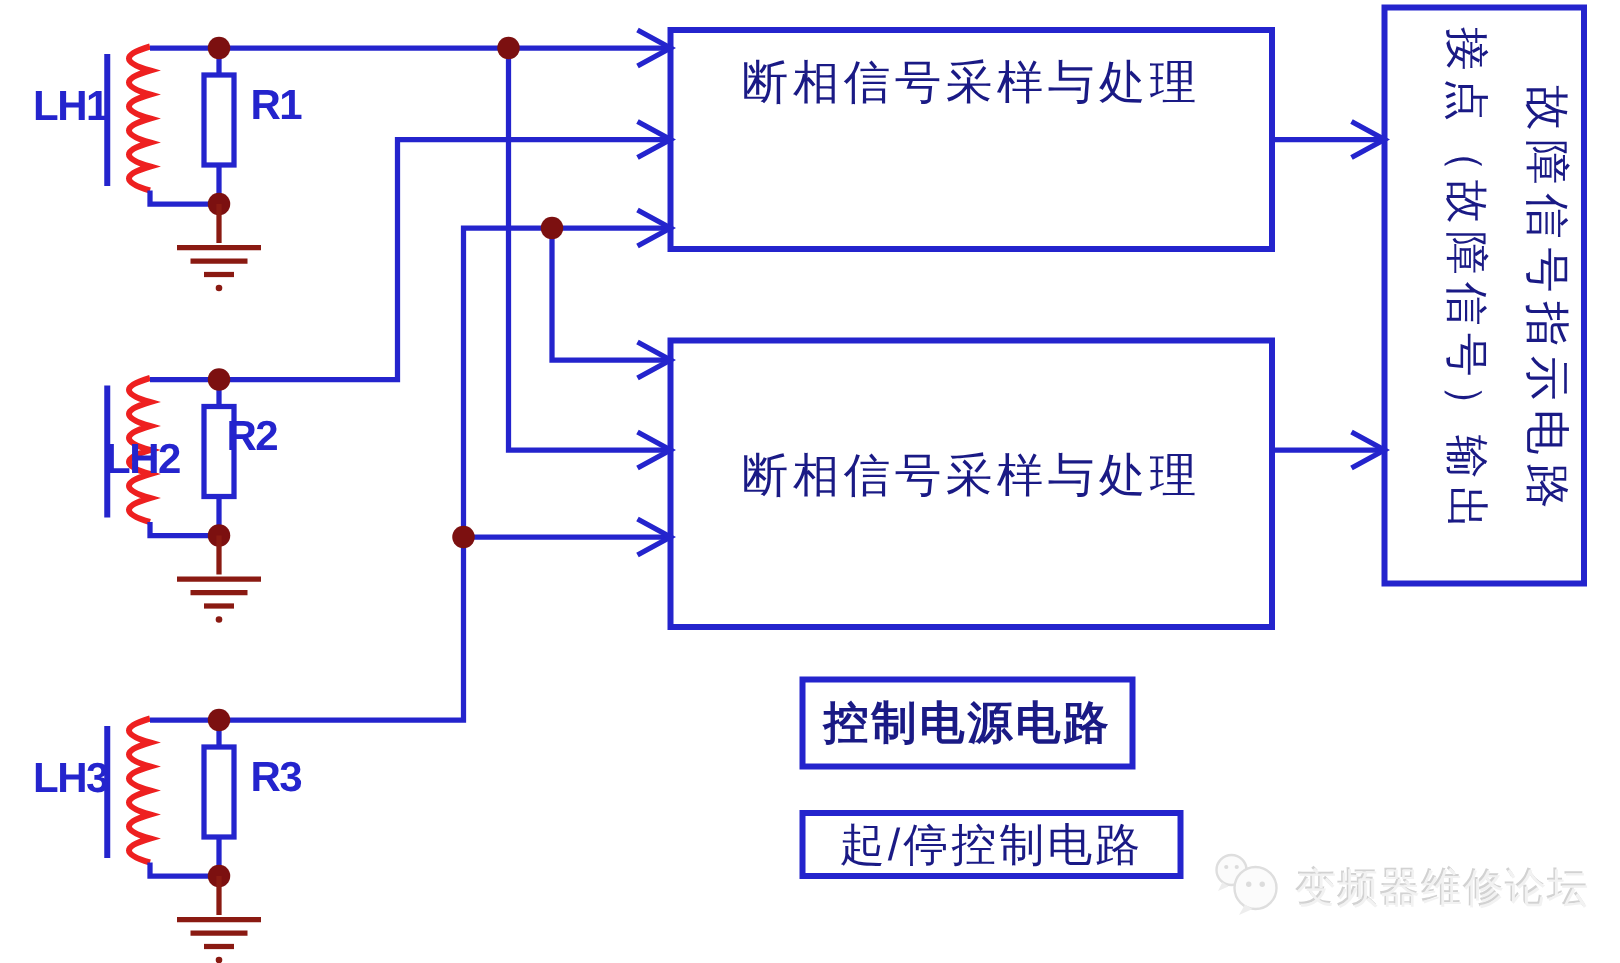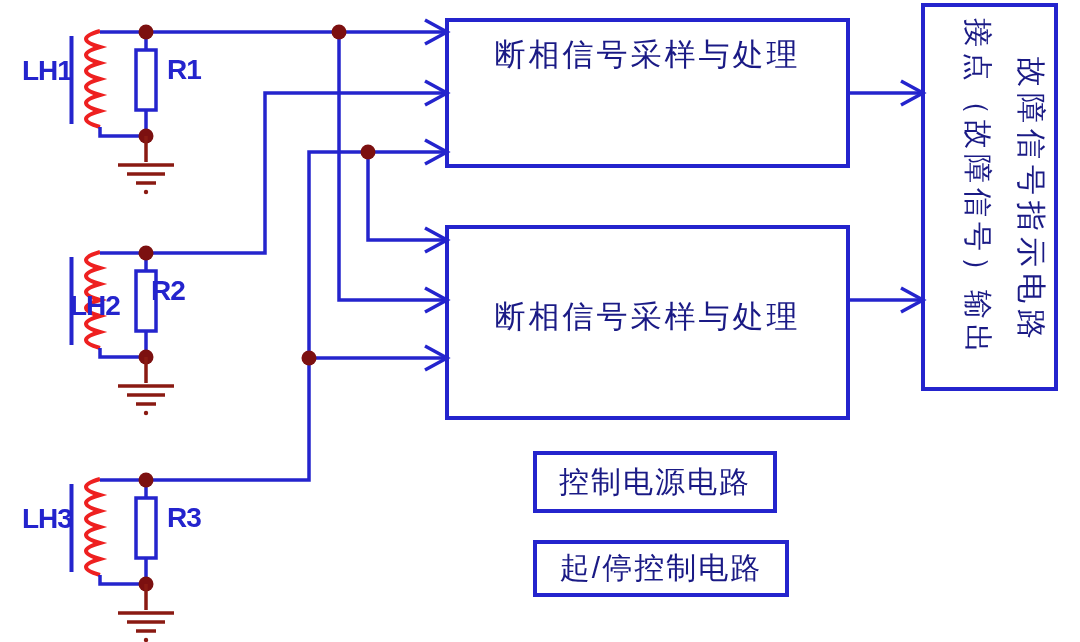--- a/index.html
+++ b/index.html
@@ -26,23 +26,23 @@
   .box-phaseloss{left:445px;top:225px;width:405px;height:195px;
     display:flex;align-items:center;justify-content:center;}
   .box-phaseloss .bline{font-size:31px;letter-spacing:3px;white-space:nowrap;transform:translateY(-6px);}
   .box-fault{left:921px;top:3px;width:137px;height:388px;}
   .vcol{
     position:absolute;transform:rotate(90deg);transform-origin:0 0;
     white-space:nowrap;color:var(--navy);z-index:3;
   }
   .vcol-outer{left:1051px;top:57px;font-size:30px;letter-spacing:6px;}
   .vcol-inner{left:997px;top:18px;font-size:29px;letter-spacing:5px;}
-  .box-ctrl{left:533px;top:451px;width:244px;height:62px;
-    display:flex;align-items:center;justify-content:center;}
-  .box-startstop{left:533px;top:540px;width:256px;height:57px;
+  .box-ctrl{left:533px;top:451px;width:224px;height:62px;
+    display:flex;align-items:center;justify-content:center;font-weight:bold;}
+  .box-startstop{left:533px;top:540px;width:256px;height:46px;
     display:flex;align-items:center;justify-content:center;}
   .box-ctrl .bline,.box-startstop .bline{font-size:30px;letter-spacing:2px;white-space:nowrap;}
   .clabel{
     position:absolute;color:var(--blue);font-size:28px;font-weight:700;
     letter-spacing:-1px;z-index:3;white-space:nowrap;
   }
   .lbl-lh1{left:22px;top:55px;}  .lbl-r1{left:167px;top:54px;}
   .lbl-lh2{left:22px;top:290px;margin-left:48px;} .lbl-r2{left:151px;top:275px;}
   .lbl-lh3{left:22px;top:503px;} .lbl-r3{left:167px;top:502px;}
   .watermark{position:absolute;left:806px;top:566px;z-index:3;display:flex;align-items:flex-start;}
@@ -165,14 +165,31 @@
       <g stroke="#8a1a12" stroke-width="3.5">
         <line x1="146" y1="136" x2="146" y2="162"></line>
         <line x1="118" y1="165" x2="174" y2="165"></line>
         <line x1="127" y1="174" x2="165" y2="174"></line>
         <line x1="136" y1="183" x2="156" y2="183"></line>
         <circle cx="146" cy="192" r="2.2" fill="#8a1a12" stroke="none"></circle>
       </g>
     </g>
   </svg>
 
+  <div class="watermark">
+    <svg width="52" height="50" viewBox="0 0 52 50">
+      <g stroke="#dedede" stroke-width="1.6" fill="#fbfbfb">
+        <circle cx="15" cy="14" r="10"></circle>
+        <path d="M9,22 l-3,6 l7,-3 z" stroke="none" fill="#ededed"></path>
+        <circle cx="31" cy="26" r="14"></circle>
+        <path d="M24,37 l-4,7 l9,-4 z" stroke="none" fill="#ededed"></path>
+      </g>
+      <g fill="#dcdcdc">
+        <circle cx="11.5" cy="12" r="1.4"></circle>
+        <circle cx="18.5" cy="12" r="1.4"></circle>
+        <circle cx="26.5" cy="23.5" r="1.8"></circle>
+        <circle cx="35.5" cy="23.5" r="1.8"></circle>
+      </g>
+    </svg>
+    <div class="wm-text">变频器维修论坛</div>
+  </div>
 
 </div>
 
 </body></html>

